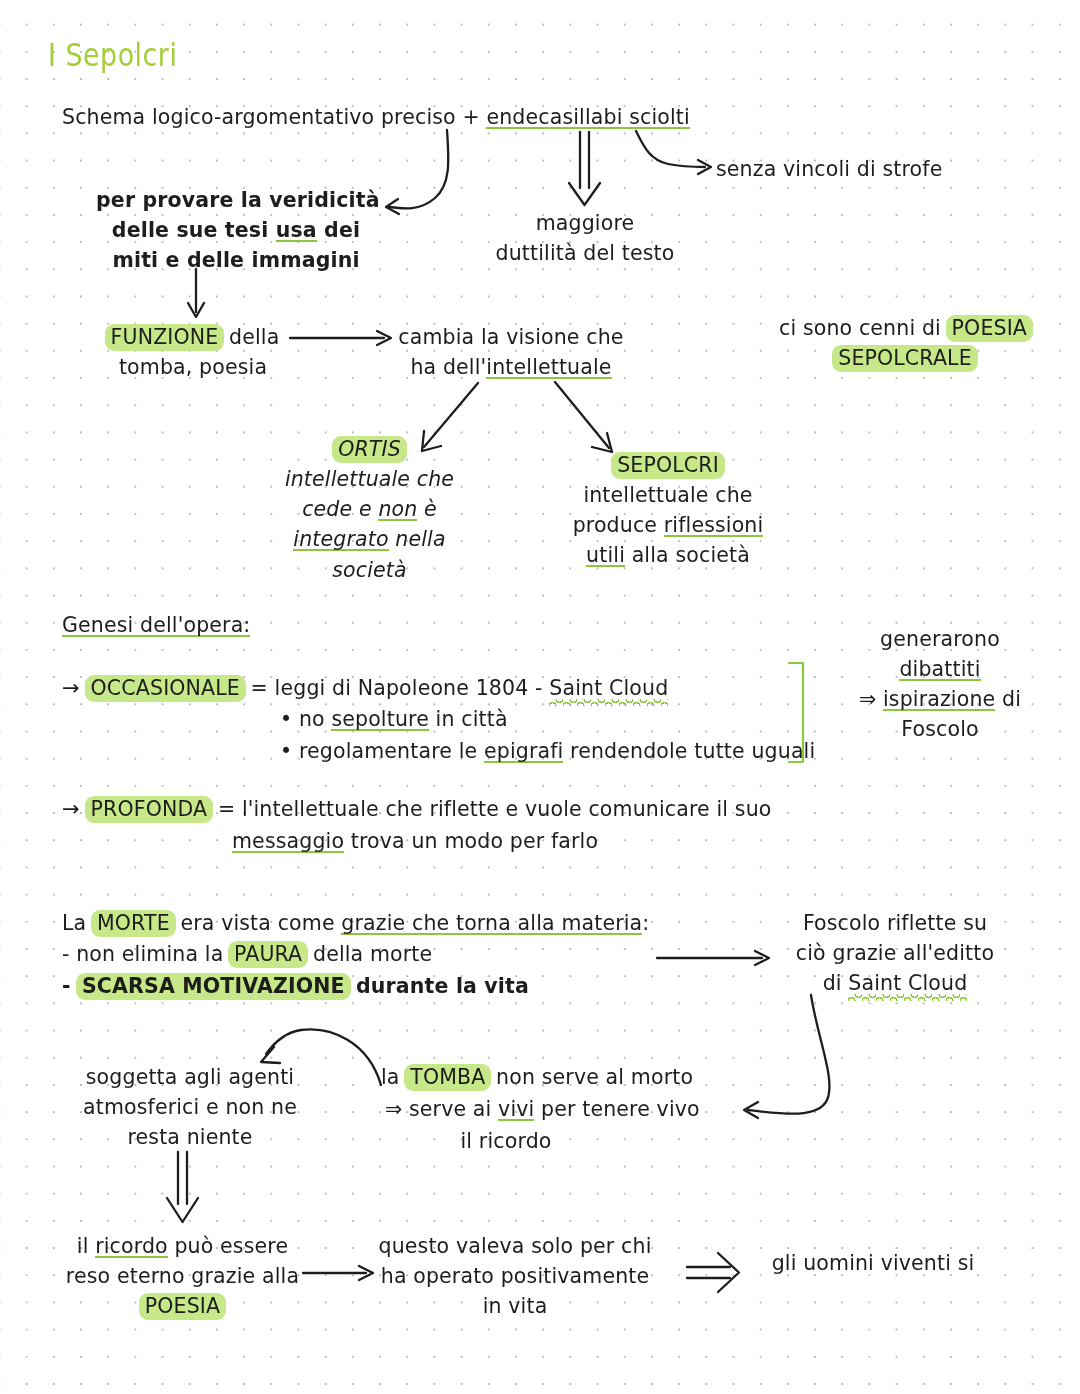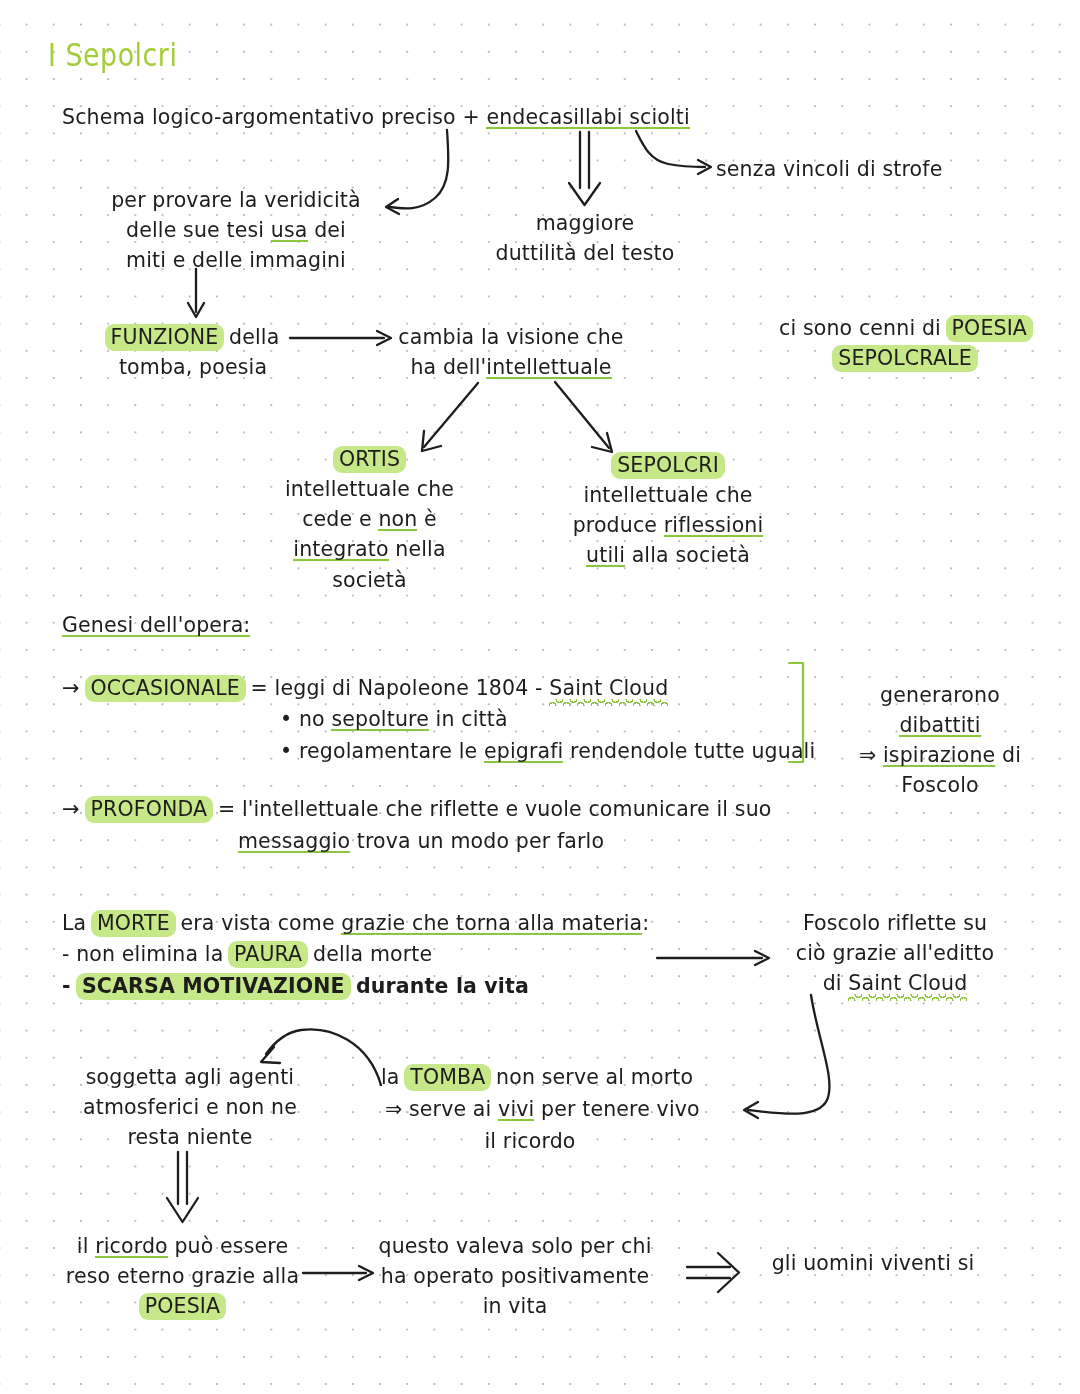--- a/index.html
+++ b/index.html
@@ -188,42 +188,42 @@
     <span>Schema logico-argomentativo preciso + </span><span class="ul">endecasillabi sciolti</span>
   </div>
 
   <div class="tb lft" style="left:716px; top:154px;">senza vincoli di strofe</div>
 
   <div class="tb ctr" style="left:430px; top:208px; width:310px;">
     <div>maggiore</div>
     <div>duttilità del testo</div>
   </div>
 
-  <div class="tb ctr" style="left:96px; top:185px; width:280px;">
+  <div class="tb ctr" style="left:96px; top:185px; width:280px;font-weight:bold;">
     <div>per provare la veridicità</div>
     <div><span>delle sue tesi </span><span class="ul">usa</span><span> dei</span></div>
     <div>miti e delle immagini</div>
   </div>
 
   <div class="tb ctr" style="left:78px; top:322px; width:230px;">
     <div><span class="hl">FUNZIONE</span><span> della</span></div>
     <div>tomba, poesia</div>
   </div>
 
   <div class="tb ctr" style="left:396px; top:322px; width:230px;">
     <div>cambia la visione che</div>
     <div><span>ha dell'</span><span class="ul">intellettuale</span></div>
   </div>
 
   <div class="tb ctr" style="left:760px; top:313px; width:290px;">
     <div><span>ci sono cenni di </span><span class="hl">POESIA</span></div>
     <div><span class="hl">SEPOLCRALE</span></div>
   </div>
 
-  <div class="tb ctr" style="left:262px; top:444px; width:215px;">
+  <div class="tb ctr" style="left:262px; top:434px; width:215px;font-style:italic;">
     <div><span class="hl">ORTIS</span></div>
     <div>intellettuale che</div>
     <div><span>cede e </span><span class="ul">non</span><span> è</span></div>
     <div><span class="ul">integrato</span><span> nella</span></div>
     <div>società</div>
   </div>
 
   <div class="tb ctr" style="left:553px; top:450px; width:230px;">
     <div><span class="hl">SEPOLCRI</span></div>
     <div>intellettuale che</div>
@@ -235,30 +235,30 @@
 
   <div class="tb lft" style="left:62px; top:673px;"><span class="arrow-gl">→ </span><span class="hl">OCCASIONALE</span><span> = leggi di Napoleone 1804 - </span><span class="wv">Saint Cloud</span>
   </div>
 
   <div class="tb lft" style="left:280px; top:704px;"><span>• no </span><span class="ul">sepolture</span><span> in città</span>
   </div>
 
   <div class="tb lft" style="left:280px; top:736px;"><span>• regolamentare le </span><span class="ul">epigrafi</span><span> rendendole tutte uguali</span>
   </div>
 
-  <div class="tb ctr" style="left:820px; top:680px; width:240px;text-align:center;">
+  <div class="tb ctr" style="left:820px; top:624px; width:240px;text-align:center;">
     <div>generarono</div>
     <div><span class="ul">dibattiti</span></div>
     <div><span>⇒ </span><span class="ul">ispirazione</span><span> di</span></div>
     <div>Foscolo</div>
   </div>
 
   <div class="tb lft" style="left:62px; top:794px;"><span class="arrow-gl">→ </span><span class="hl">PROFONDA</span><span> = l'intellettuale che riflette e vuole comunicare il suo</span>
   </div>
-  <div class="tb lft" style="left:238px; top:826px;"><span class="ul">messaggio</span><span> trova un modo per farlo</span>
+  <div class="tb lft" style="left:232px; top:826px;"><span class="ul">messaggio</span><span> trova un modo per farlo</span>
   </div>
 
   <div class="tb lft" style="left:62px; top:908px;"><span>La </span><span class="hl">MORTE</span><span> era vista come </span><span class="ul">grazie che torna alla materia</span><span>:</span>
   </div>
   <div class="tb lft" style="left:62px; top:939px;"><span>- non elimina la </span><span class="hl">PAURA</span><span> della morte</span>
   </div>
   <div class="tb lft" style="left:62px; top:971px;font-weight:bold;"><span>- </span><span class="hl">SCARSA MOTIVAZIONE</span><span> durante la vita</span>
   </div>
 
   <div class="tb ctr" style="left:770px; top:908px; width:250px;">
@@ -270,21 +270,21 @@
   <div class="tb ctr" style="left:60px; top:1062px; width:260px;">
     <div>soggetta agli agenti</div>
     <div>atmosferici e non ne</div>
     <div>resta niente</div>
   </div>
 
   <div class="tb lft" style="left:381px; top:1062px;text-align:center;"><span>la </span><span class="hl">TOMBA</span><span> non serve al morto</span>
   </div>
   <div class="tb lft" style="left:385px; top:1094px;"><span>⇒ serve ai </span><span class="ul">vivi</span><span> per tenere vivo</span>
   </div>
-  <div class="tb ctr" style="left:420px; top:1126px; width:220px;">il ricordo</div>
+  <div class="tb ctr" style="left:396px; top:1126px; width:220px;">il ricordo</div>
 
   <div class="tb ctr" style="left:60px; top:1231px; width:245px;">
     <div><span>il </span><span class="ul">ricordo</span><span> può essere</span></div>
     <div>reso eterno grazie alla</div>
     <div><span class="hl">POESIA</span></div>
   </div>
 
   <div class="tb ctr" style="left:370px; top:1231px; width:290px;">
     <div>questo valeva solo per chi</div>
     <div>ha operato positivamente</div>

